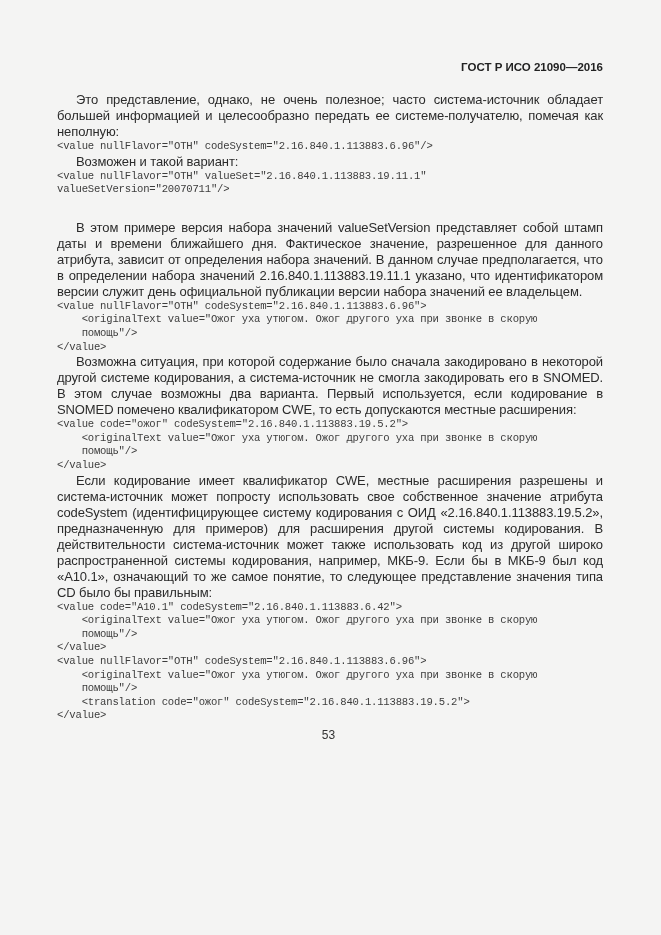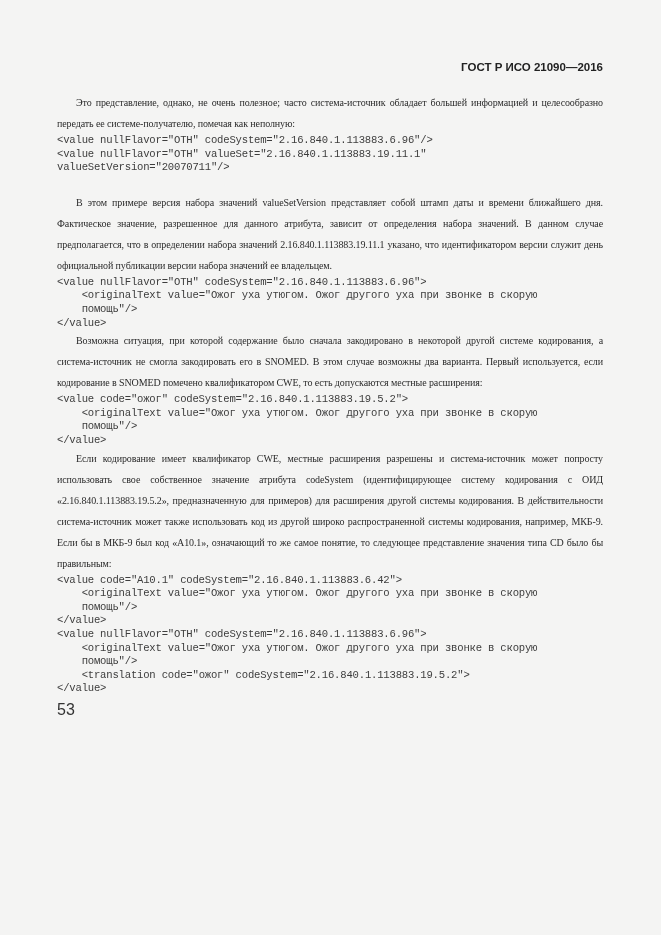--- a/index.html
+++ b/index.html
@@ -29,64 +29,64 @@
     letter-spacing: 0;
   }
   .content {
     position: absolute;
     top: 92px;
     left: 57px;
     width: 546px;
   }
   p.body {
     margin: 0;
-    font-size: 10px;
-    line-height: 21px;
+    font-size: 13px;
+    line-height: 16px;
     text-align: justify;
     text-indent: 19px;
     letter-spacing: -0.1px;
     color: #2b2b2b;
-    font-family: Liberation Serif, serif;
   }
   .para-group p.body { margin: 0; }
   pre.code {
     margin: 0;
     font-family: "Liberation Mono", "DejaVu Sans Mono", monospace;
     font-size: 10.6px;
     line-height: 13.6px;
     white-space: pre-wrap;
     color: #3d3d3d;
     letter-spacing: -0.2px;
   }
   .mt-para  { margin-top: 13px; }
   .mt-code  { margin-top: 12px; }
-  .mt-group { margin-top: 17px; }
+  .mt-group { margin-top: 23px; }
   .page-number {
     margin-top: 5px;
-    text-align: left;
-    font-size: 16px;
+    text-align: center;
+    font-size: 12px;
     color: #333;
     padding-right: 3px;
   }
 </style>
 </head>
 <body>
 
 <div class="page">
 
   <div class="doc-header">
     <span>ГОСТ Р ИСО 21090—2016</span>
   </div>
 
   <div class="content">
 
     <p class="body">Это представление, однако, не очень полезное; часто система-источник обладает большей информацией и целесообразно передать ее системе-получателю, помечая как неполную:</p>
 
     <pre class="code mt-code">&lt;value nullFlavor="OTH" codeSystem="2.16.840.1.113883.6.96"/&gt;</pre>
 
+    <p class="body mt-para">Возможен и такой вариант:</p>
 
     <pre class="code mt-code">&lt;value nullFlavor="OTH" valueSet="2.16.840.1.113883.19.11.1"
 valueSetVersion="20070711"/&gt;</pre>
 
     <div class="para-group mt-group">
       <p class="body">В этом примере версия набора значений valueSetVersion представляет собой штамп даты и времени ближайшего дня. Фактическое значение, разрешенное для данного атрибута, зависит от определения набора значений. В данном случае предполагается, что в определении набора значений 2.16.840.1.113883.19.11.1 указано, что идентификатором версии служит день официальной публикации версии набора значений ее владельцем.</p>
     </div>
 
     <pre class="code mt-code">&lt;value nullFlavor="OTH" codeSystem="2.16.840.1.113883.6.96"&gt;
     &lt;originalText value="Ожог уха утюгом. Ожог другого уха при звонке в скорую

